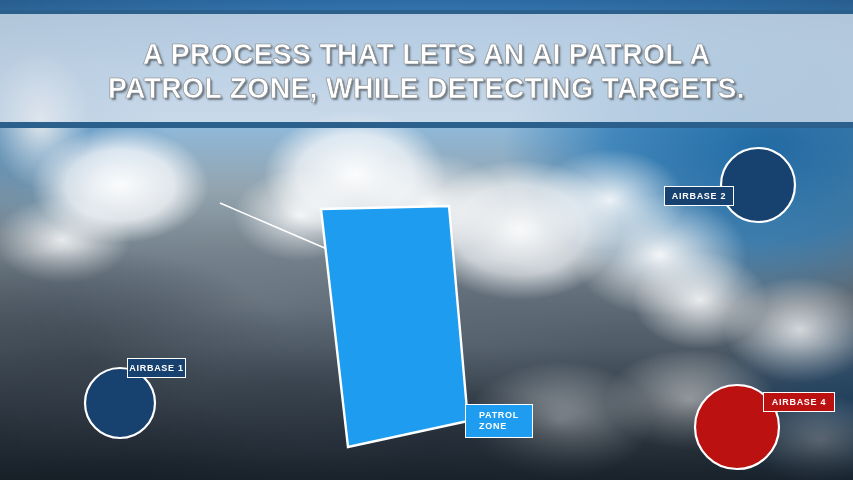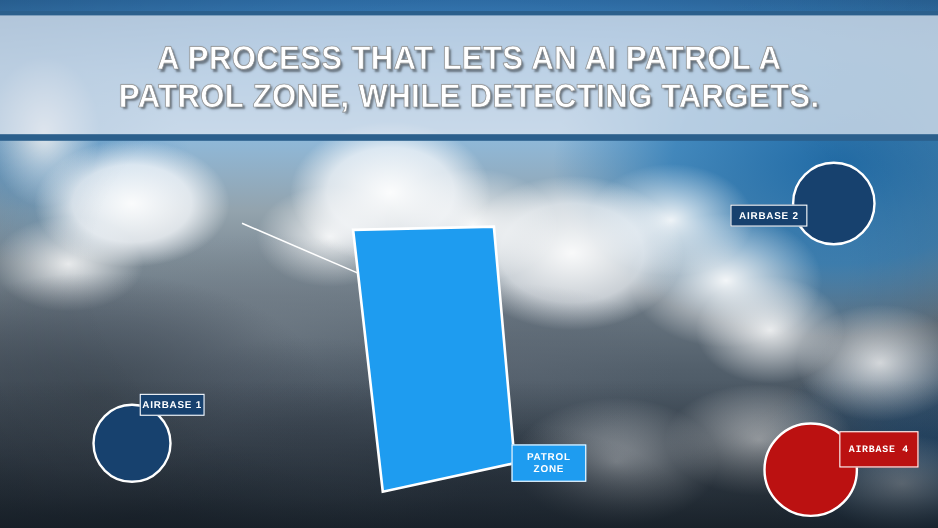--- a/index.html
+++ b/index.html
@@ -93,29 +93,29 @@
 
   
   #overlay{position:absolute;left:0;top:0;width:853px;height:480px;}
 
   
   .map-label{
     position:absolute;box-sizing:border-box;
     border:1.5px solid #ffffff;
     font-family:"Liberation Sans Narrow","Liberation Sans",sans-serif;
     font-weight:700;font-size:9px;letter-spacing:.7px;color:#ffffff;
-    display:flex;align-items:center;justify-content:center;text-align:center;
+    display:flex;align-items:center;justify-content:center;
   }
   .lbl-navy{background:#17416e;}
   .lbl-red{background:#bb1111;}
   .lbl-blue{background:#1e9cf0;}
 
   #label-airbase-1{left:127px;top:358px;width:59px;height:20px;}
   #label-airbase-2{left:664px;top:186px;width:70px;height:20px;}
-  #label-airbase-4{left:763px;top:392px;width:72px;height:33px;font-family:Liberation Mono, monospace;}
+  #label-airbase-4{left:763px;top:392px;width:72px;height:20px;}
   #label-patrol-zone{left:465px;top:404px;width:68px;height:34px;line-height:11.5px;white-space:pre-line;}
 </style>
 </head>
 <body>
 
 <div id="slide">
 
   <div class="bg-layer" id="sky-base"></div>
   <div class="bg-layer" id="sky-blue-right"></div>
   <div class="bg-layer" id="clouds-white"></div>

